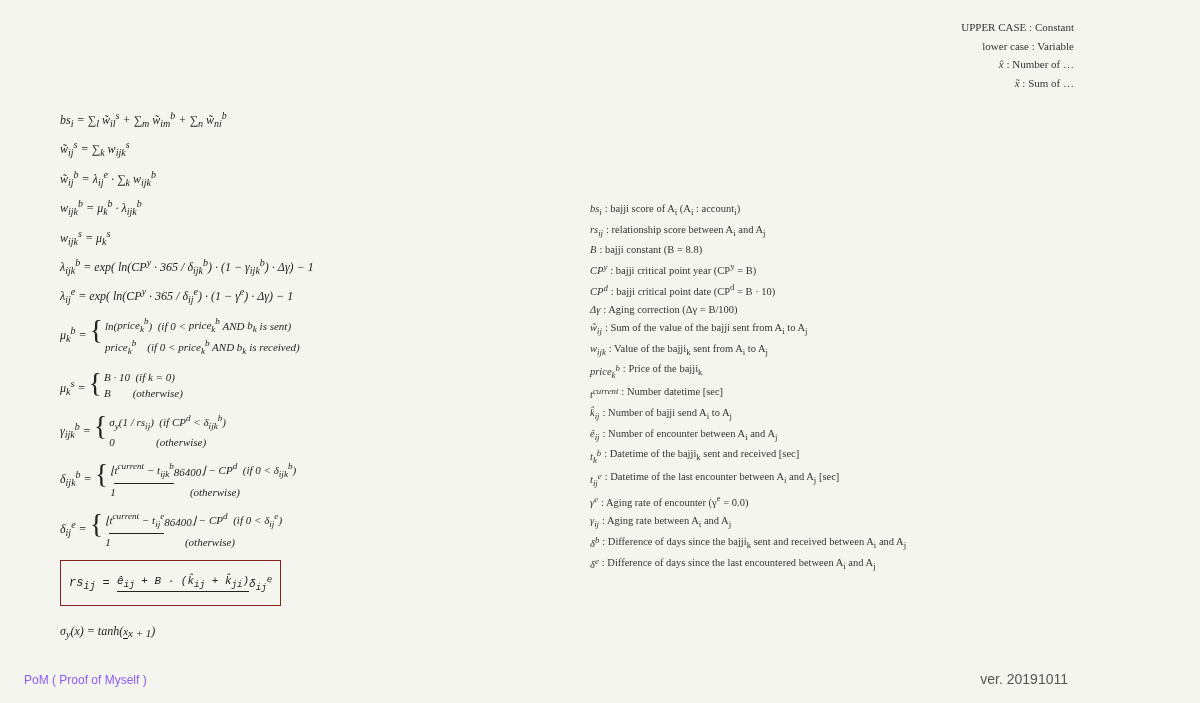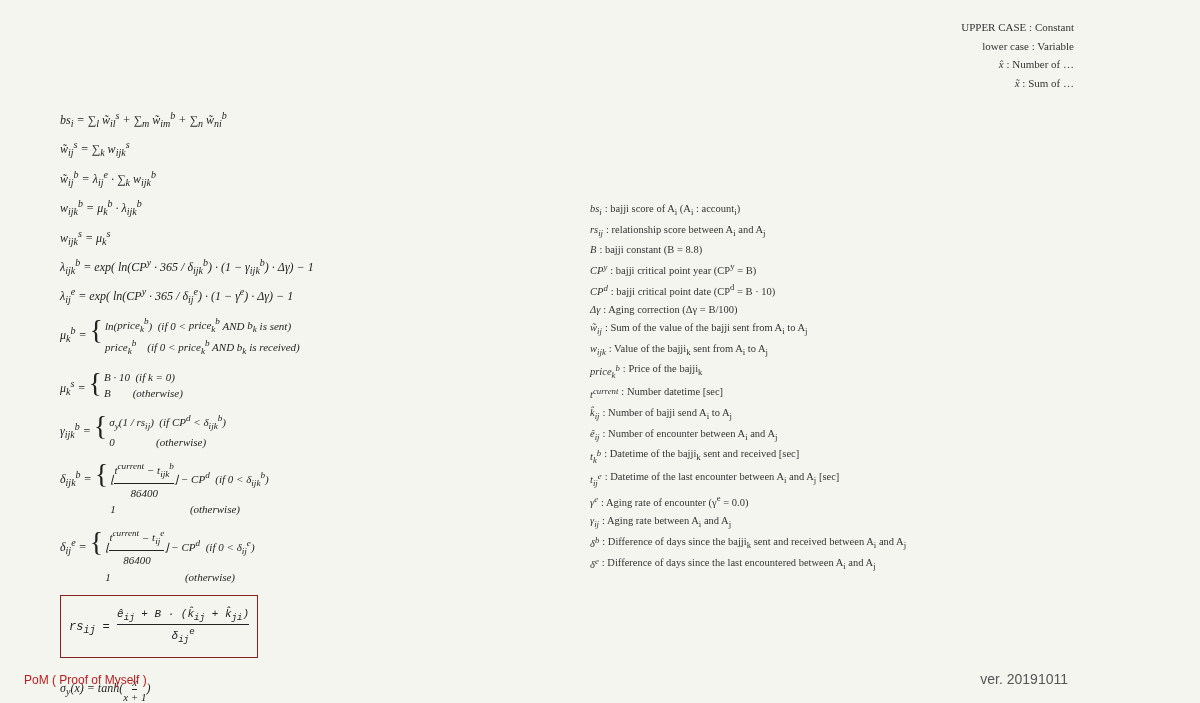--- a/index.html
+++ b/index.html
@@ -69,37 +69,36 @@
       white-space: nowrap;
       min-width: 0;
     }
 
     
     .footer-left {
       position: absolute;
       bottom: 16px;
       left: 24px;
       font-size: 12px;
-      color: #b91c1c;
+      color: #8b5cf6;
       font-style: normal;
       font-family: Arial, sans-serif;
     }
 
     .footer-right {
       position: absolute;
       bottom: 16px;
       right: 24px;
       font-size: 14px;
       color: #555;
       font-family: Liberation Sans, sans-serif;
     }
 
     .fraction {
       display: inline-flex;
-      flex-direction: column;
       align-items: center;
       vertical-align: middle;
       font-size: 11px;
     }
     .fraction .numer {
       border-bottom: 1px solid #222;
       padding-bottom: 1px;
     }
     .fraction .denom {
       padding-top: 1px;

